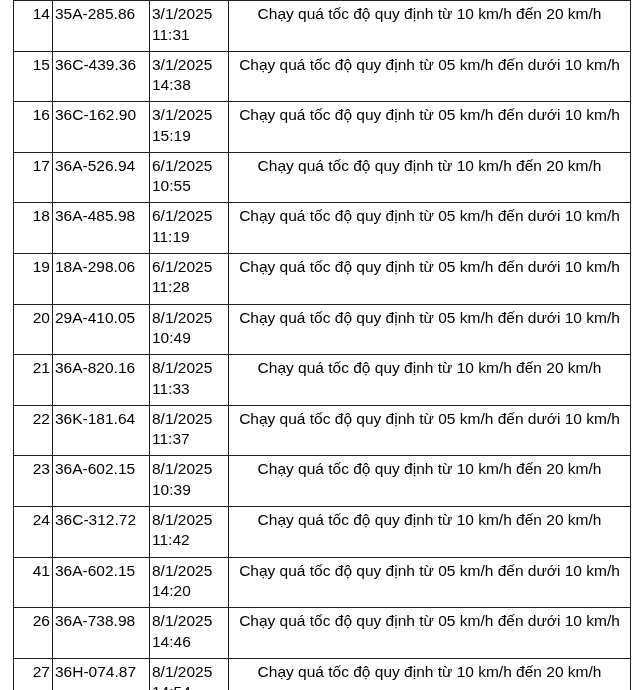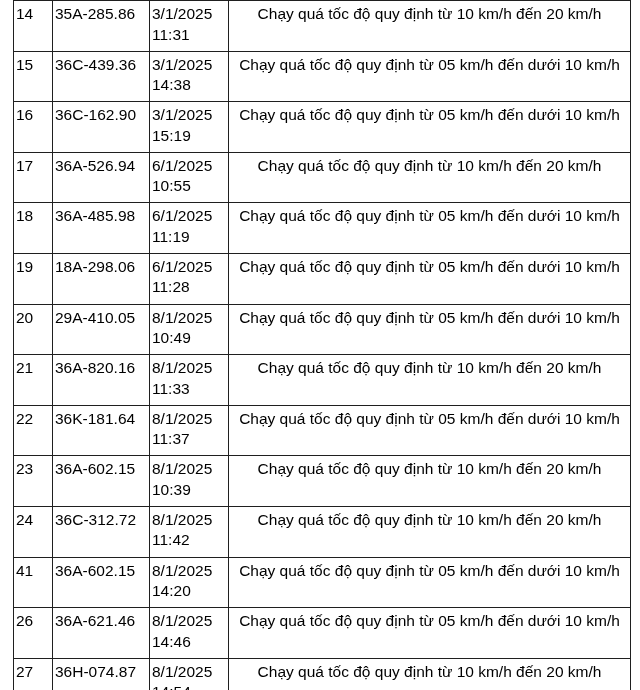--- a/index.html
+++ b/index.html
@@ -31,21 +31,21 @@
     vertical-align: top;
     padding: 3px 2px 0 2px;
     font-size: 15.5px;
     line-height: 20.5px;
     overflow: hidden;
     white-space: nowrap;
   }
   table.violation-table tr {
     height: 50.6px;
   }
-  td.col-stt       { text-align: left; }
+  td.col-stt       { text-align: right; }
   td.col-plate     { text-align: left; }
   td.col-datetime  { text-align: left; }
   td.col-violation { text-align: center; padding-left: 8px; padding-right: 4px; }
 </style>
 </head>
 <body>
 
 <div class="table-wrap">
   <table class="violation-table">
     <colgroup>
@@ -158,21 +158,21 @@
           <td class="col-stt">41</td>
           <td class="col-plate">36A-602.15</td>
           <td class="col-datetime">
             <div>8/1/2025</div>
             <div>14:20</div>
           </td>
           <td class="col-violation">Chạy quá tốc độ quy định từ 05 km/h đến dưới 10 km/h</td>
         </tr>
         <tr>
           <td class="col-stt">26</td>
-          <td class="col-plate">36A-621.46</td>
+          <td class="col-plate">36A-738.98</td>
           <td class="col-datetime">
             <div>8/1/2025</div>
             <div>14:46</div>
           </td>
           <td class="col-violation">Chạy quá tốc độ quy định từ 05 km/h đến dưới 10 km/h</td>
         </tr>
         <tr>
           <td class="col-stt">27</td>
           <td class="col-plate">36H-074.87</td>
           <td class="col-datetime">

